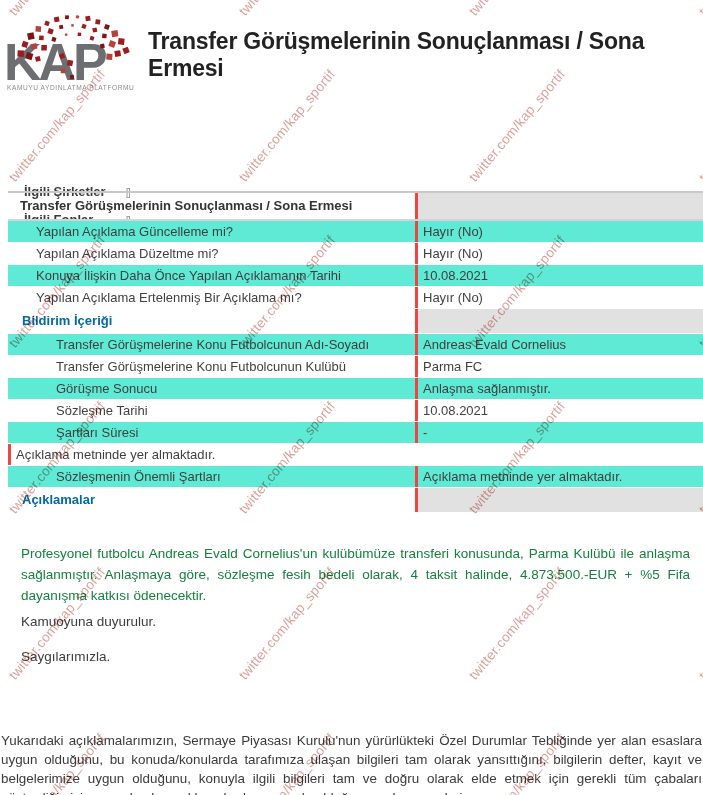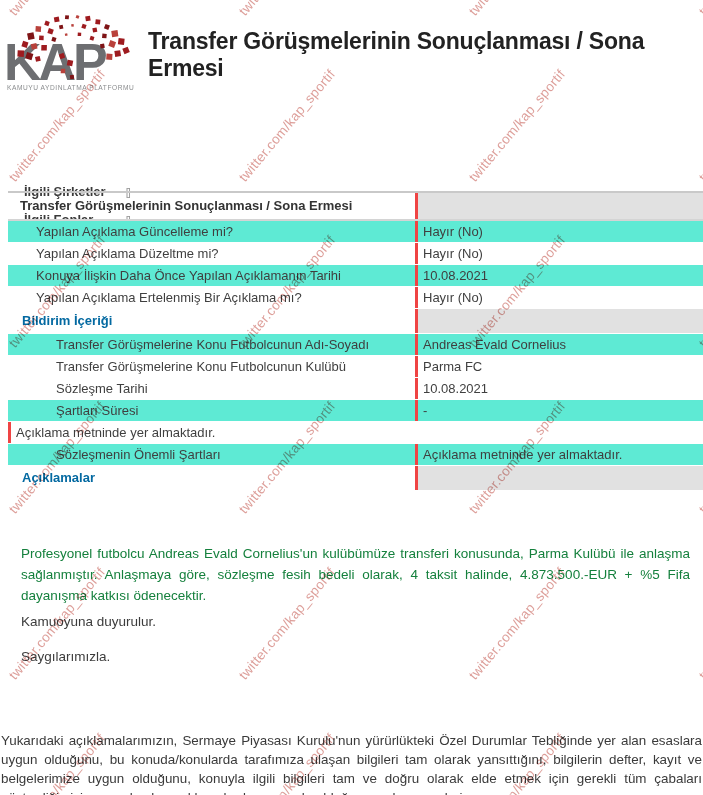--- a/index.html
+++ b/index.html
@@ -176,20 +176,24 @@
     </div>
 
     <div class="t-row data sub gray">
       <div class="t-label">Transfer Görüşmelerine Konu Futbolcunun Adı-Soyadı</div>
       <div class="t-value">Andreas Evald Cornelius</div>
     </div>
     <div class="t-row data sub">
       <div class="t-label">Transfer Görüşmelerine Konu Futbolcunun Kulübü</div>
       <div class="t-value">Parma FC</div>
     </div>
+    <div class="t-row data sub gray">
+      <div class="t-label">Görüşme Sonucu</div>
+      <div class="t-value">Anlaşma sağlanmıştır.</div>
+    </div>
     <div class="t-row data sub">
       <div class="t-label">Sözleşme Tarihi</div>
       <div class="t-value">10.08.2021</div>
     </div>
     <div class="t-row data sub gray">
       <div class="t-label">Şartları Süresi</div>
       <div class="t-value">-</div>
     </div>
     <div class="t-row data sub">
       <div class="t-value">Açıklama metninde yer almaktadır.</div>

